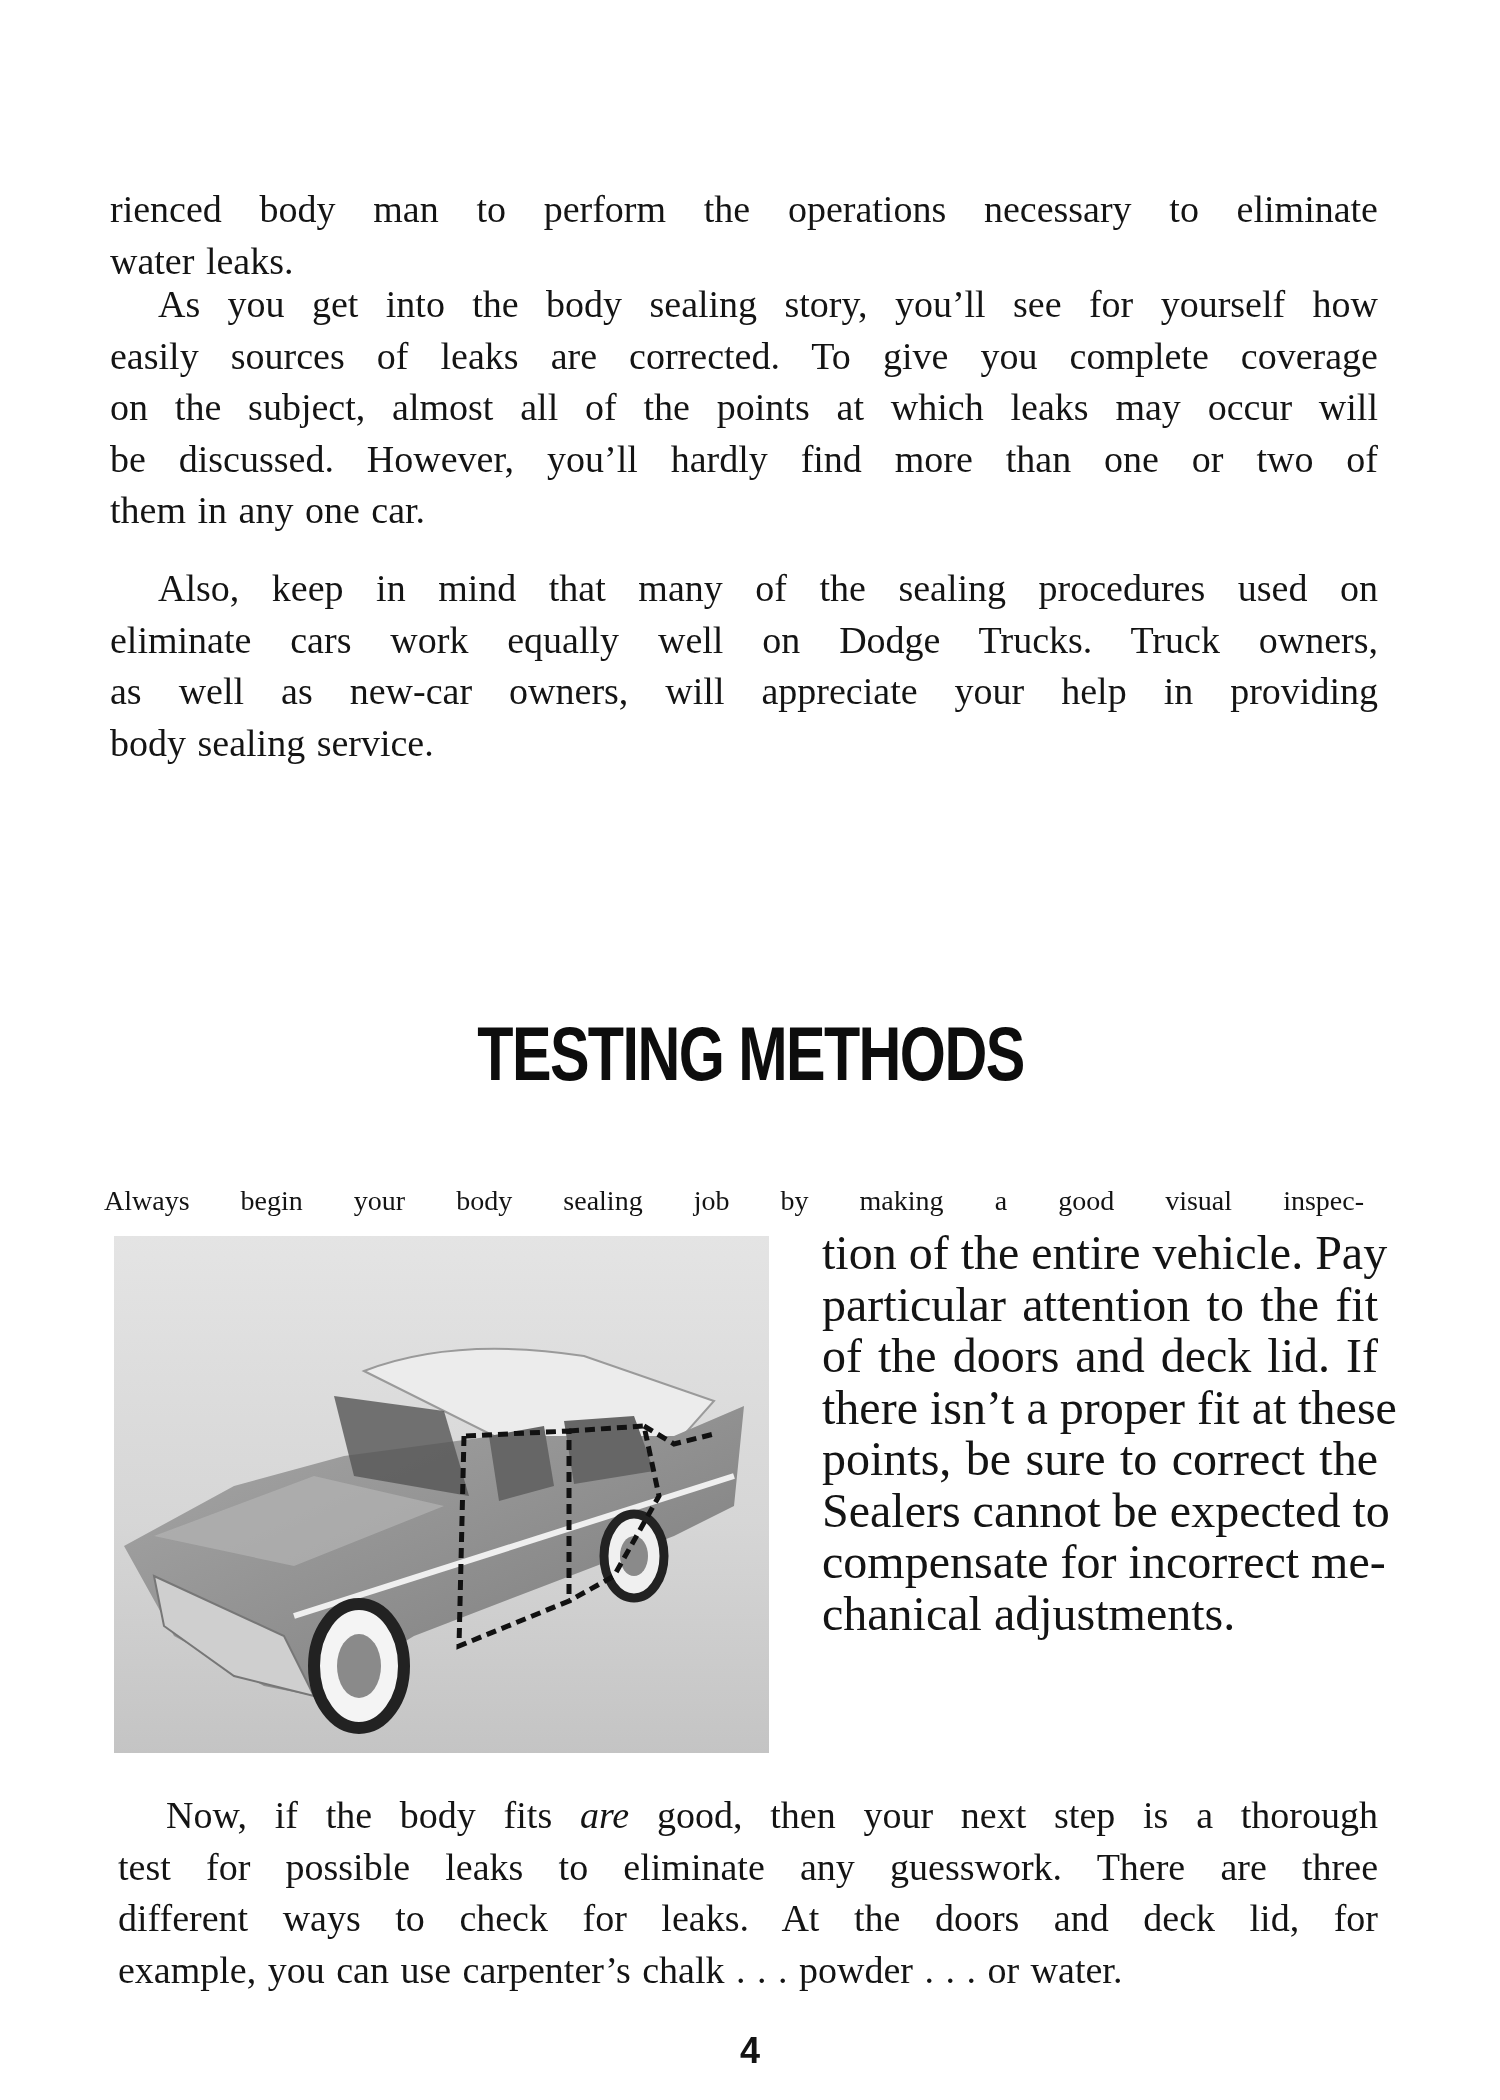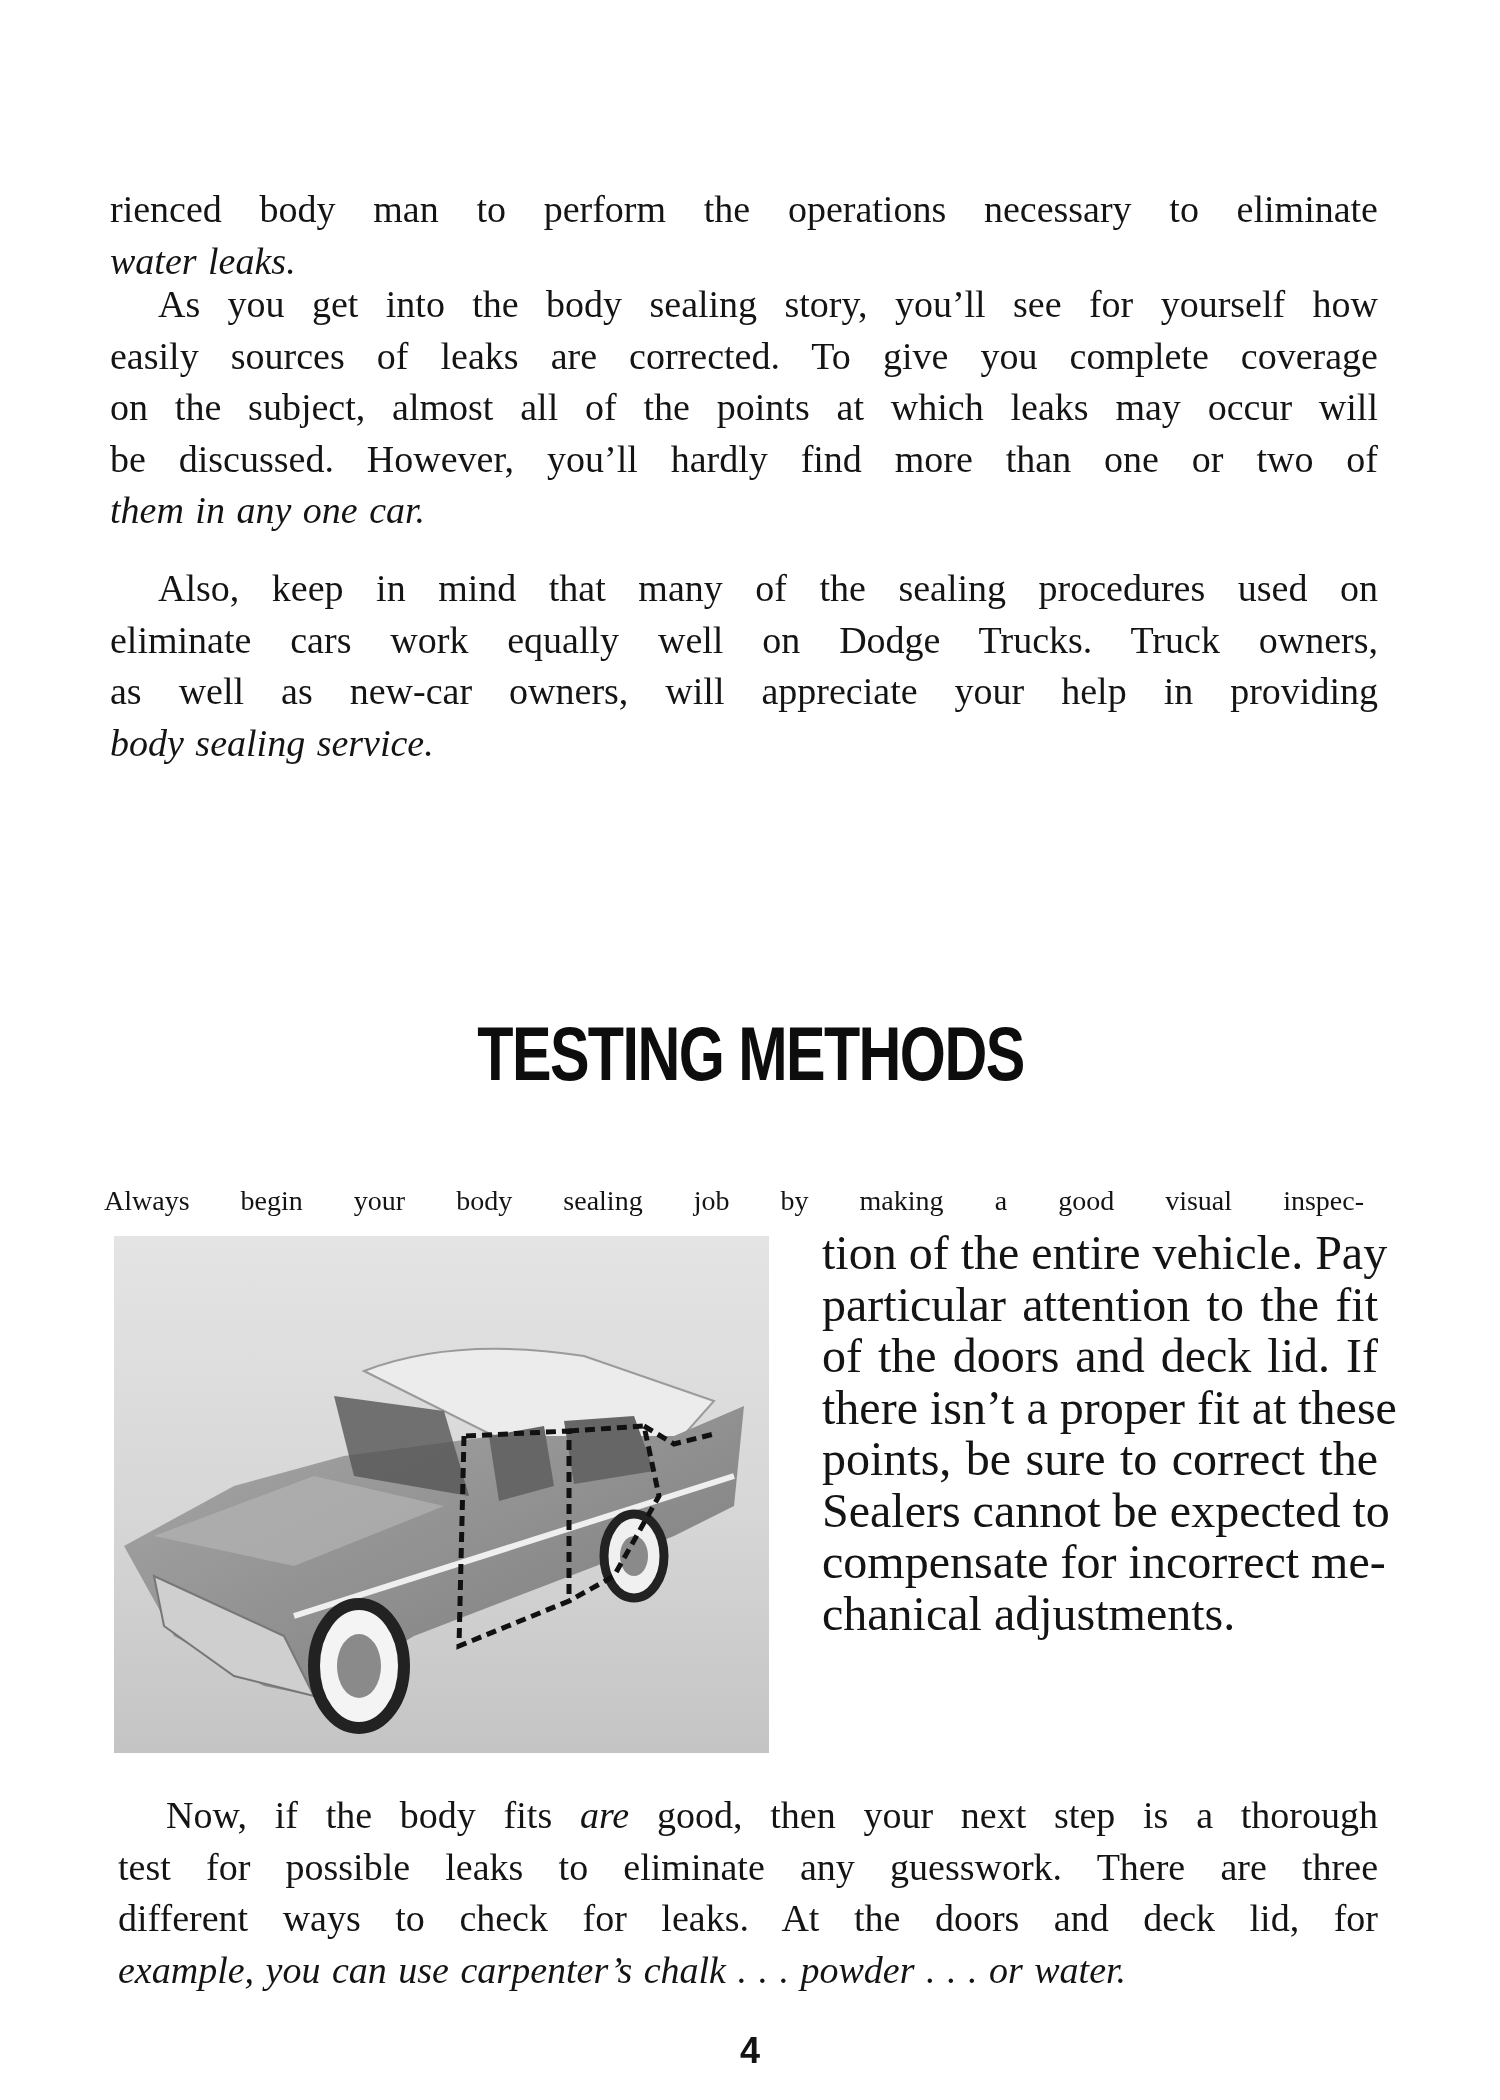--- a/index.html
+++ b/index.html
@@ -33,21 +33,20 @@
       word-spacing: 2px;
     }
     .para .line {
       display: block;
       text-align: justify;
       text-align-last: justify;
       white-space: nowrap;
     }
     .para .line.last {
       text-align-last: left;
-      font-style: italic;
     }
     .indent { padding-left: 48px; }
 
     #p1 { top: 152px; margin-top: 32px; }
     #p2 { top: 279px; }
     #p3 { top: 563px; }
 
     .heading {
       position: absolute;
       left: 0;

